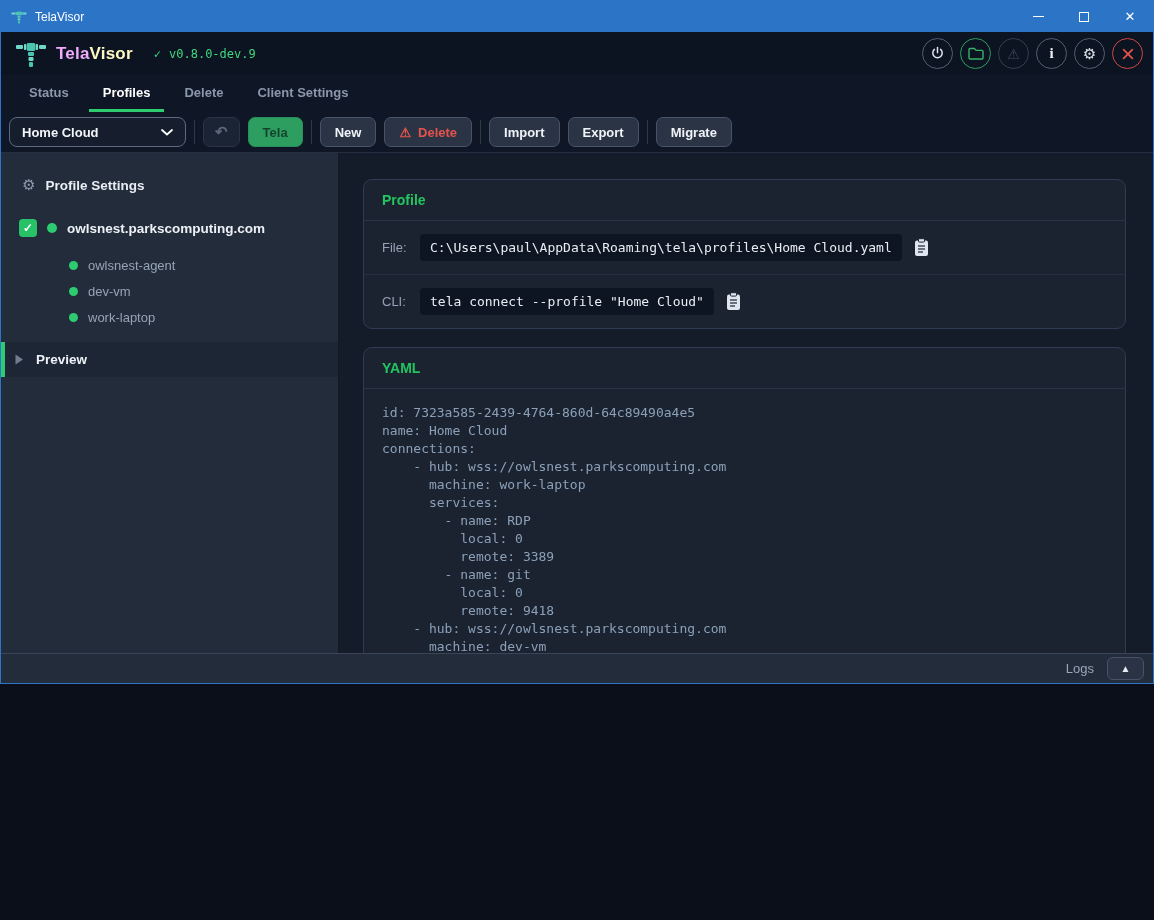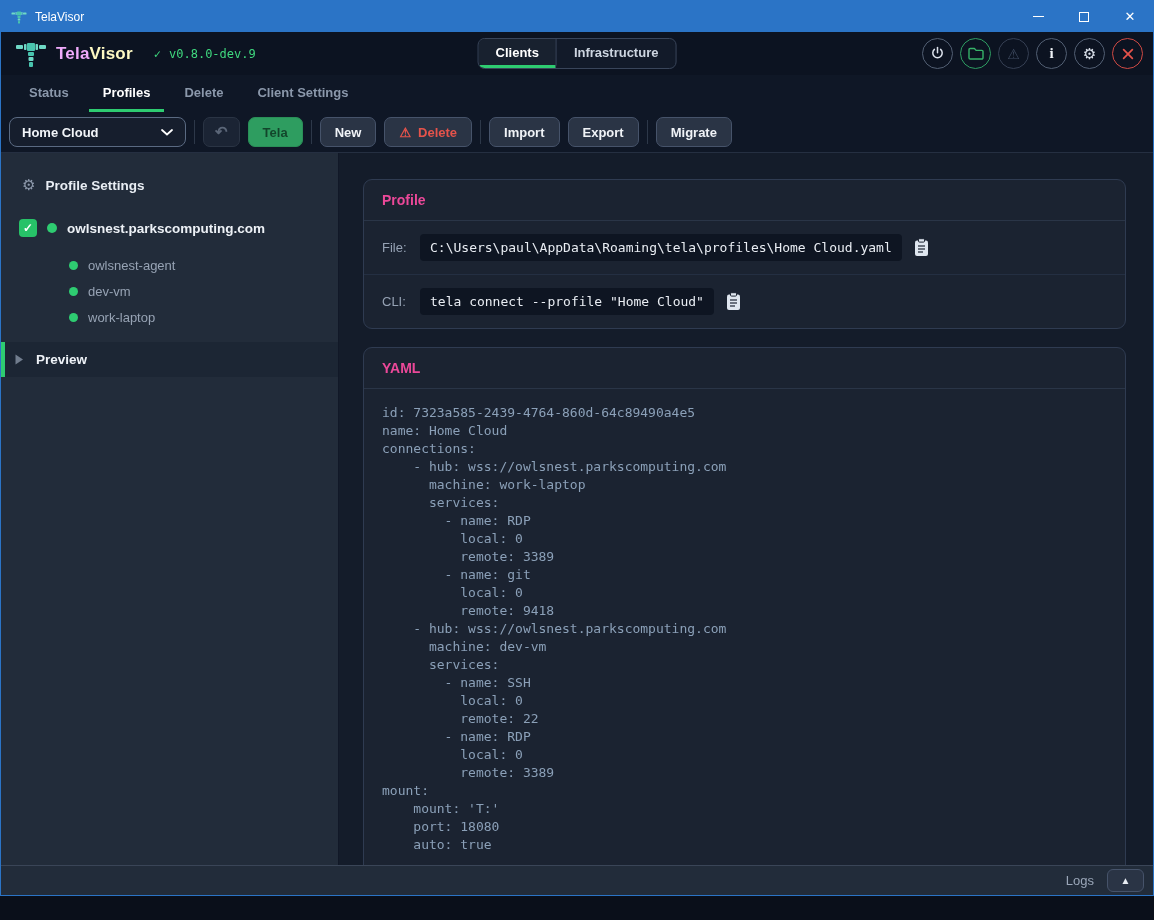--- a/index.html
+++ b/index.html
@@ -1,18 +1,18 @@
 <!DOCTYPE html>
 <html><head>
 <meta charset="utf-8">
 <style>
   * { margin:0; padding:0; box-sizing:border-box; }
   html,body { background:#0a0f1a; }
   body { font-family:"Liberation Sans", sans-serif; width:1154px; height:920px; overflow:hidden; }
-  .window { width:1154px; height:896px; display:flex; flex-direction:column; border:1px solid #2b74c6; background:#141c2a; }
+  .window { width:1154px; height:684px; display:flex; flex-direction:column; border:1px solid #2b74c6; background:#141c2a; }
 
   
   .titlebar { height:31px; background:#2b74c6; display:flex; align-items:center; padding-left:10px; flex:0 0 auto; }
   .titlebar-title { color:#ffffff; font-size:12px; margin-left:8px; }
   .titlebar-controls { margin-left:auto; display:flex; height:100%; }
   .tb-btn { width:46px; height:100%; display:flex; align-items:center; justify-content:center; color:#fff; }
   .tb-min-glyph { width:11px; height:1px; background:#fff; display:block; }
   .tb-max-glyph { width:10px; height:10px; border:1px solid #fff; display:block; }
   .tb-close-glyph { font-size:13px; line-height:1; }
 
@@ -70,21 +70,21 @@
   .dot.offline { background:#8b3d3d; }
   .machine-row { padding:5.5px 18px 5.5px 68px; }
   .machine-row .dot { width:9px; height:9px; }
   .machine-name { color:#97a3b4; font-size:13px; }
   .preview-row { margin-top:12px; height:35px; background:#1c2634; border-left:4px solid #2ecc71; display:flex; align-items:center; gap:12px; padding-left:10px; }
   .preview-lbl { color:#eef2f7; font-size:13.5px; font-weight:bold; }
 
   .main { flex:1 1 auto; background:#141c2a; padding:26px 27px 0 24px; overflow:hidden; }
   .card { border:1px solid #2f3b51; border-radius:9px; background:#1b2331; }
   .card + .card { margin-top:18px; }
-  .card-header { padding:12px 18px; font-size:14px; font-weight:bold; color:#ec4899; border-bottom:1px solid #2a3547; }
+  .card-header { padding:12px 18px; font-size:14px; font-weight:bold; color:#22c55e; border-bottom:1px solid #2a3547; }
   .field-row { display:flex; align-items:center; padding:13px 18px; gap:10px; }
   .field-row + .field-row { border-top:1px solid #242f42; }
   .field-label { color:#96a2b4; font-size:13px; min-width:28px; }
   .chip { background:#0e1522; border-radius:4px; padding:6px 10px; font-family:"DejaVu Sans Mono", monospace; font-size:13px; color:#e9edf3; white-space:nowrap; }
   .copy-btn { background:transparent; border:none; display:flex; align-items:center; padding:2px; }
   .yaml-body { padding:15px 18px 20px; }
   .yaml-body pre { font-family:"DejaVu Sans Mono", monospace; font-size:13px; line-height:18px; color:#8ba0b8; white-space:pre; }
 
   
   .statusbar { height:30px; background:#222c3a; border-top:1px solid #3a4557; display:flex; align-items:center; justify-content:flex-end; gap:13px; padding:0 9px; flex:0 0 auto; }
@@ -137,28 +137,20 @@
           <rect x="14" y="24" width="4" height="5" rx="1" fill="#49c4ae"></rect>
         </g>
       </svg>
       <span class="brand-name"><span class="b1">Tela</span><span class="b2">Visor</span></span>
       <span class="version">
         <span>✓</span>
         <span>v0.8.0-dev.9</span>
       </span>
     </div>
 
-    <div class="mode-tabs">
-      <div class="mode-tab active">
-          <span>Clients</span>
-        </div>
-      <div class="mode-tab">
-          <span>Infrastructure</span>
-        </div>
-    </div>
 
     <div class="header-actions">
       <button class="round-btn">
         <svg width="15" height="15" viewBox="0 0 15 15" fill="none" stroke="#dde3ed" stroke-width="1.5" stroke-linecap="round">
           <path d="M7.5 1.5 v5.2"></path>
             <path d="M4.4 3.4 a4.7 4.7 0 1 0 6.2 0"></path>
         </svg>
       </button>
       <button class="round-btn green">
         <svg width="16" height="13" viewBox="0 0 16 13" fill="none" stroke="#37b269" stroke-width="1.4" stroke-linejoin="round">

